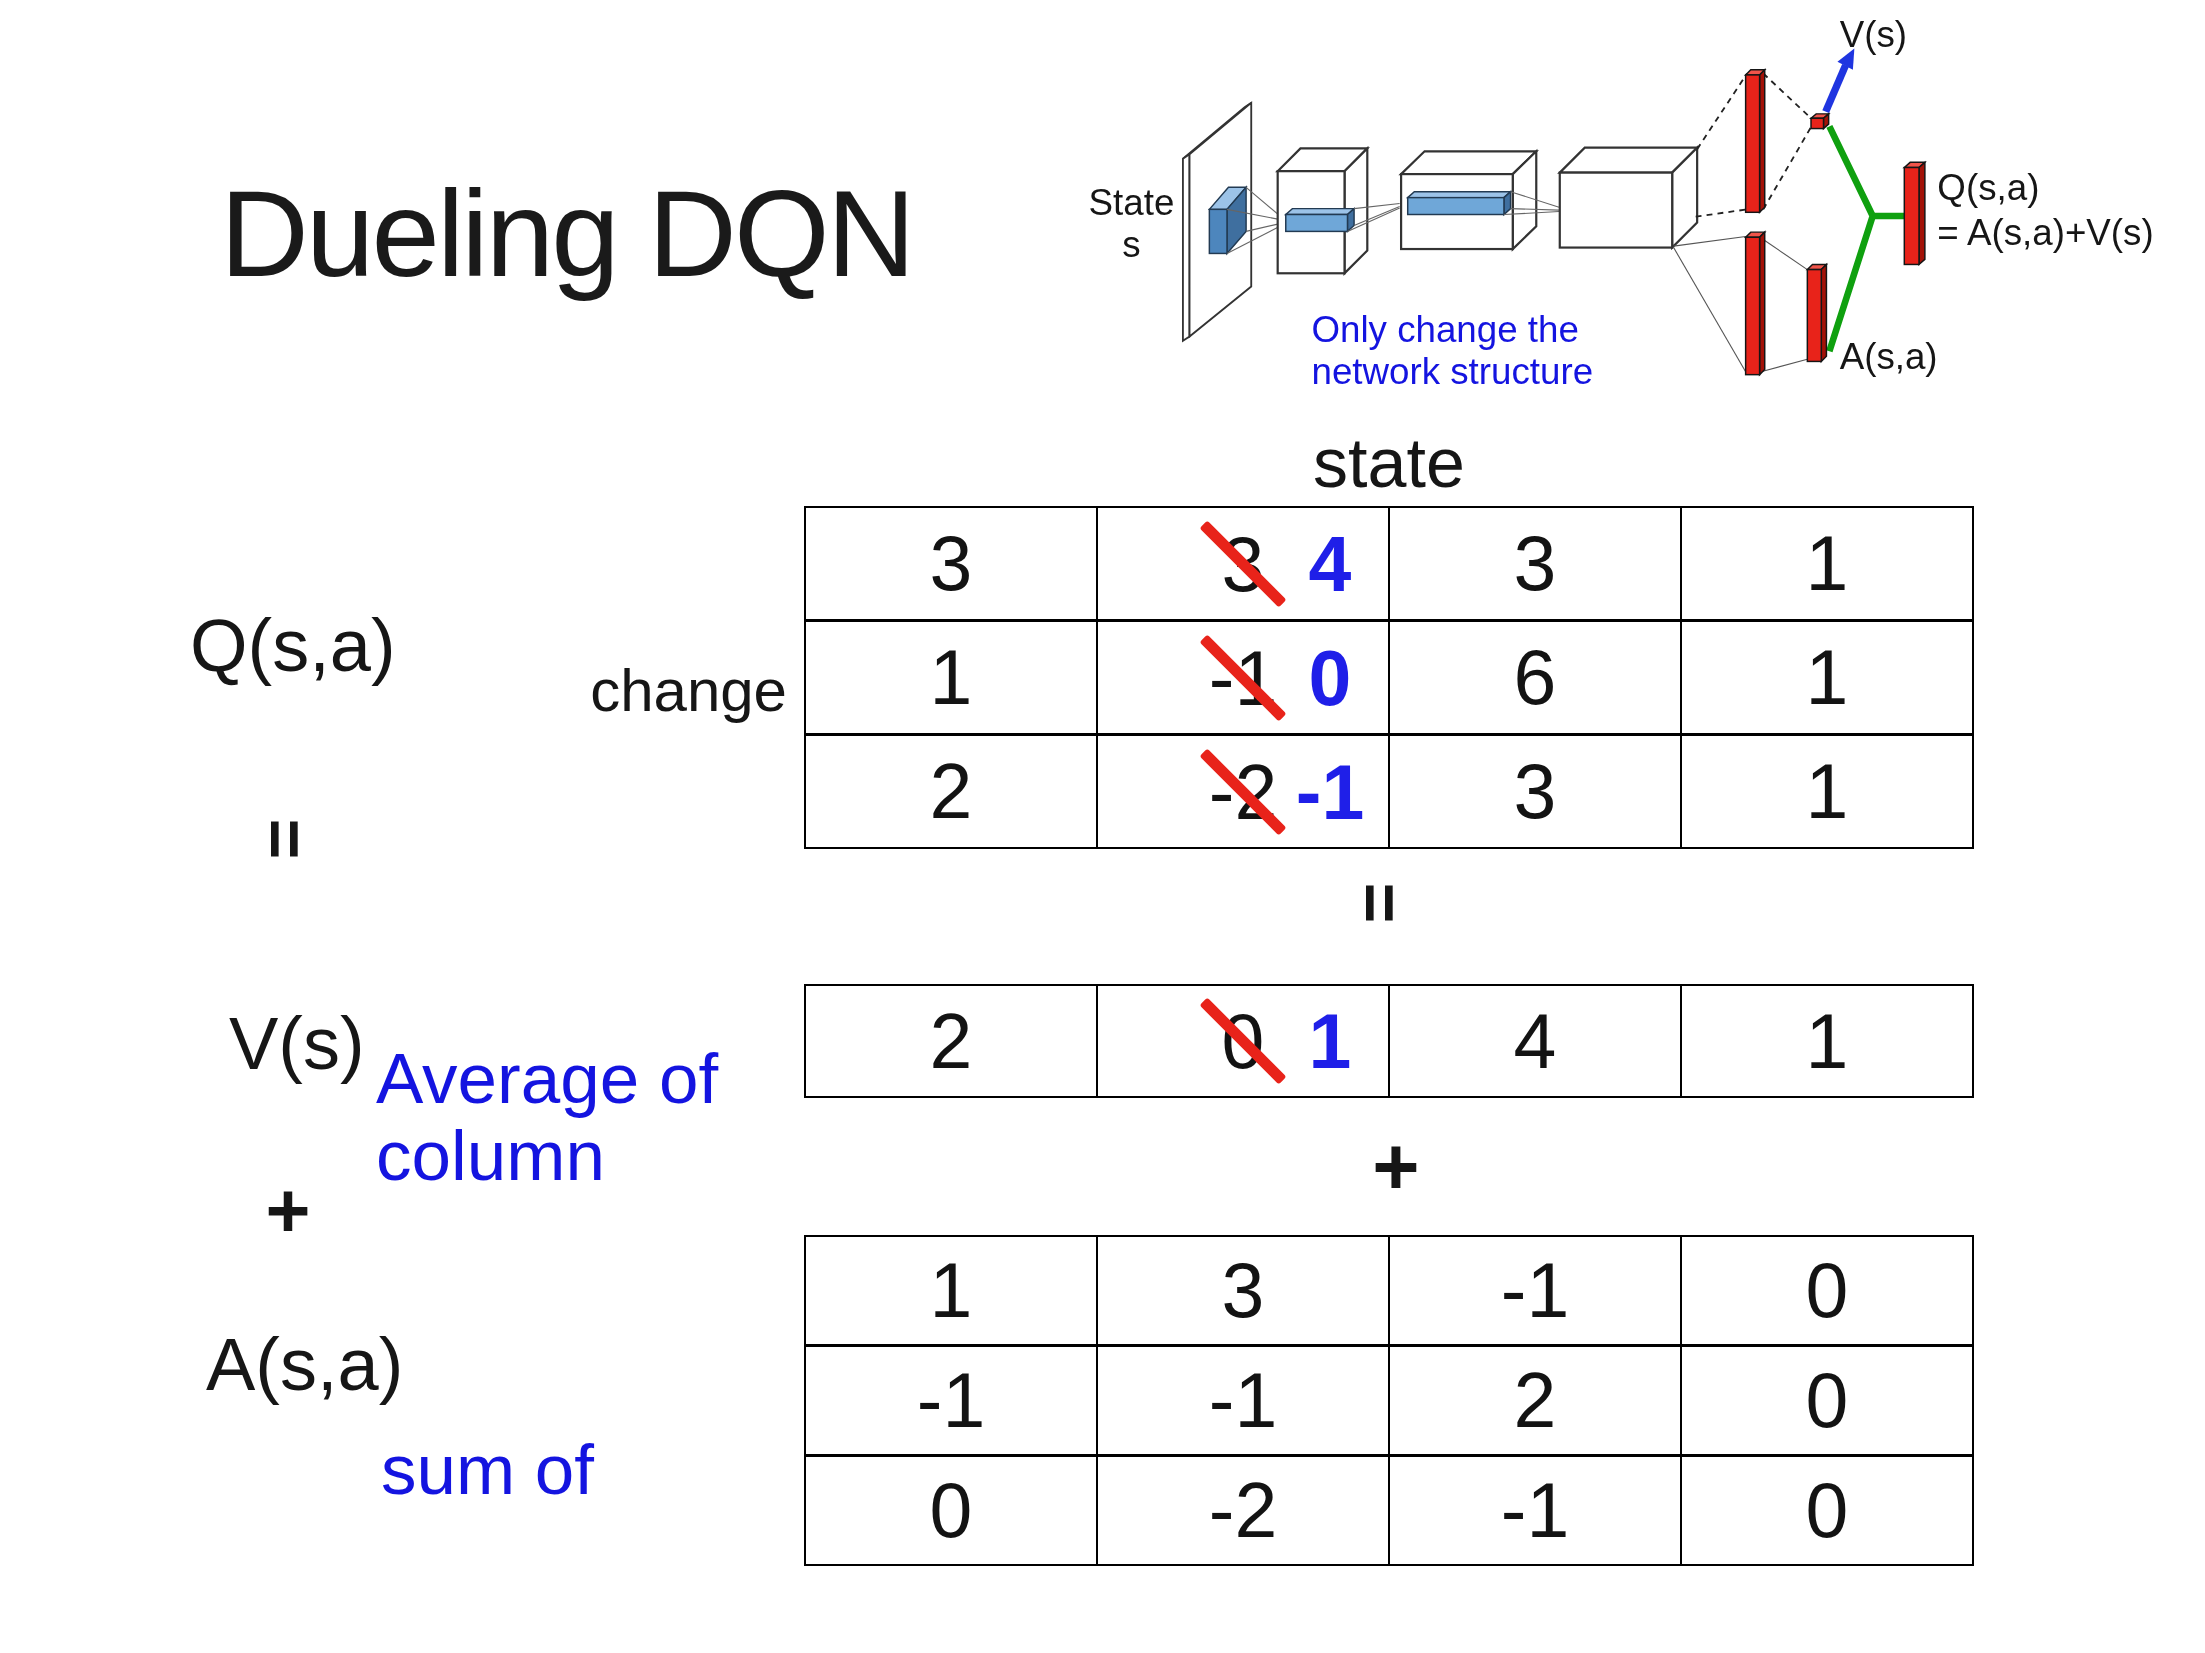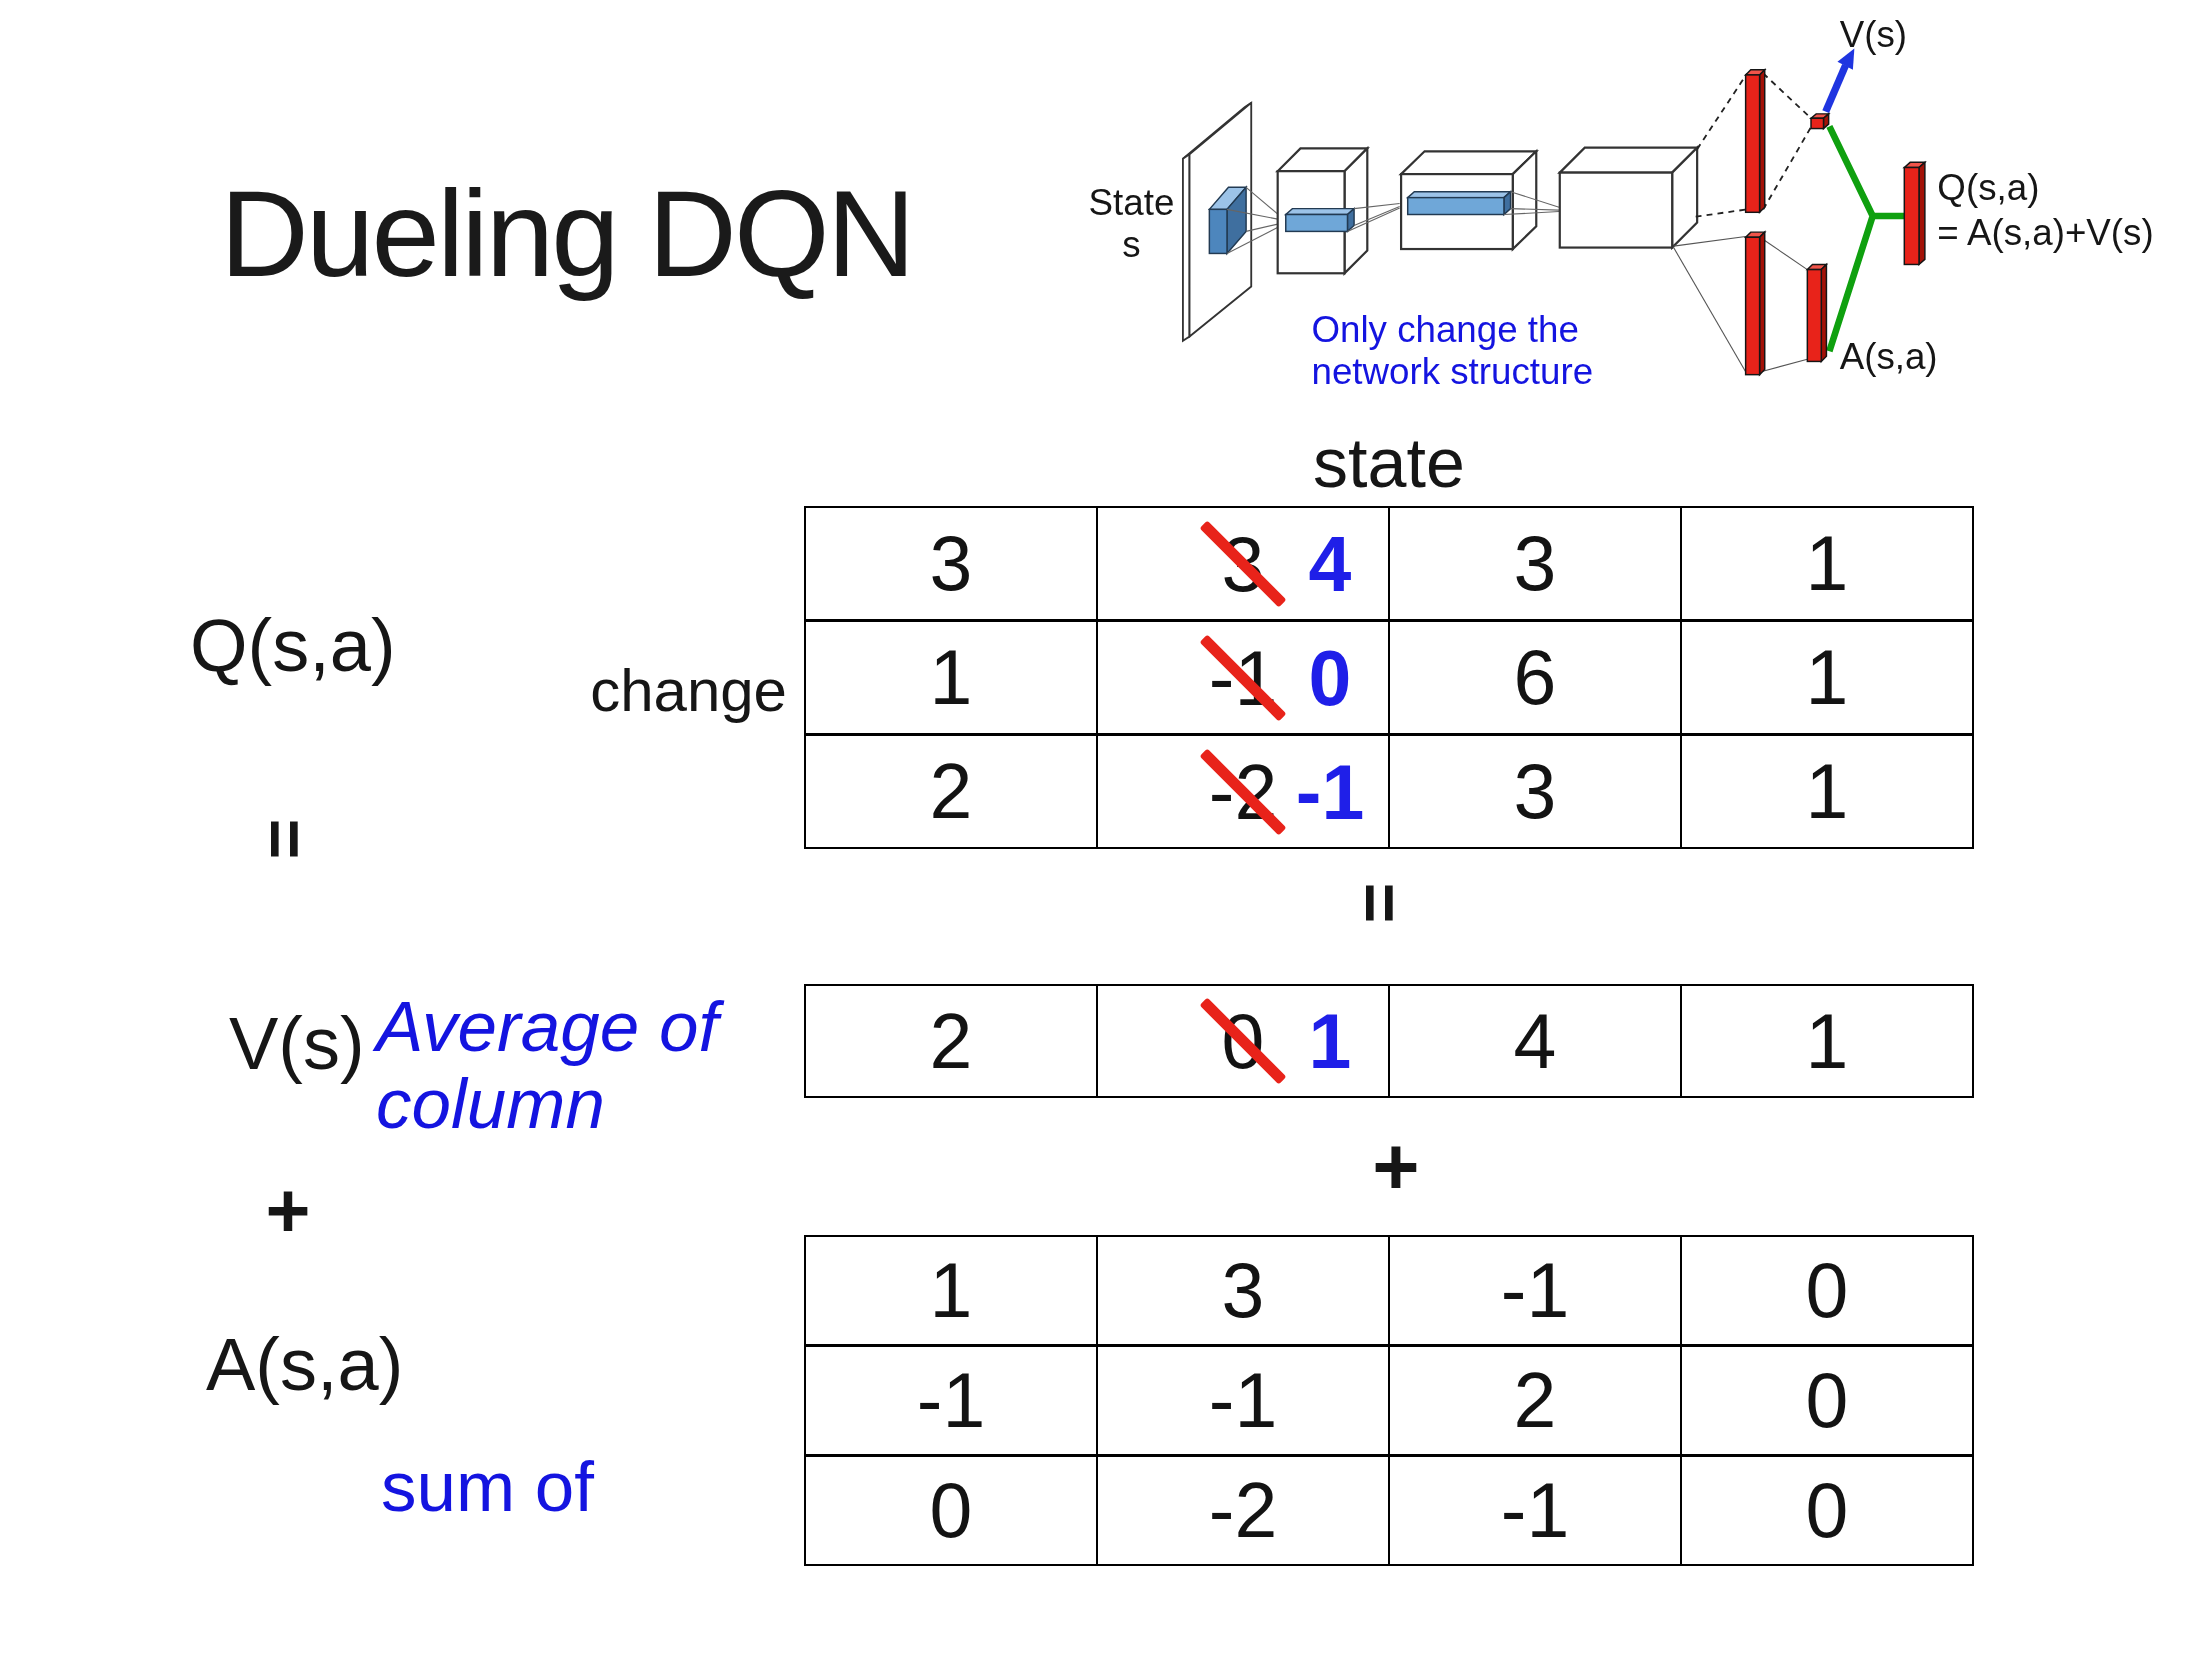--- a/index.html
+++ b/index.html
@@ -18,22 +18,22 @@
   #action-label { left:566px; top:656px; width:221px; text-align:right; font-size:60px; }
   #v-label   { left:229px; top:1001px; font-size:74px; }
   #a-label   { left:206px; top:1322px; font-size:74px; }
   .rot-eq { font-size:70px; font-weight:700; transform:translate(-50%,-50%) rotate(90deg); }
   #eq-left   { left:285px; top:839px; }
   #eq-center { left:1380px; top:903px; }
   .plus { font-weight:600; transform:translate(-50%,-50%); }
   #plus-left   { left:288px; top:1210px; font-size:77px; }
   #plus-center { left:1396px; top:1166px; font-size:81px; }
   .note { position:absolute; color:var(--blue_text); font-size:71px; line-height:1.08; white-space:nowrap; }
-  #v-note { left:376px; top:989px;font-style:italic; }
-  #a-note { left:381px; top:1432px;margin-top:17px; }
+  #v-note { left:376px; top:1041px; }
+  #a-note { left:381px; top:1432px; }
 
   .tbl { position:absolute; display:flex; flex-direction:column; border:2.9px solid #000; background:#fff; }
   #q-table { left:804px; top:506px;  width:1170px; height:343px; }
   #v-table { left:804px; top:984px; width:1170px; height:114px; }
   #a-table { left:804px; top:1235px; width:1170px; height:331px; }
   .trow { display:flex; flex:1; border-bottom:3.7px solid #000; }
   .trow:last-child { border-bottom:none; }
   .cell { flex:1; border-right:2.2px solid #000; display:flex; align-items:center; justify-content:center;
           font-size:77px; color:#131313; position:relative; }
   .cell:last-child { border-right:none; }

